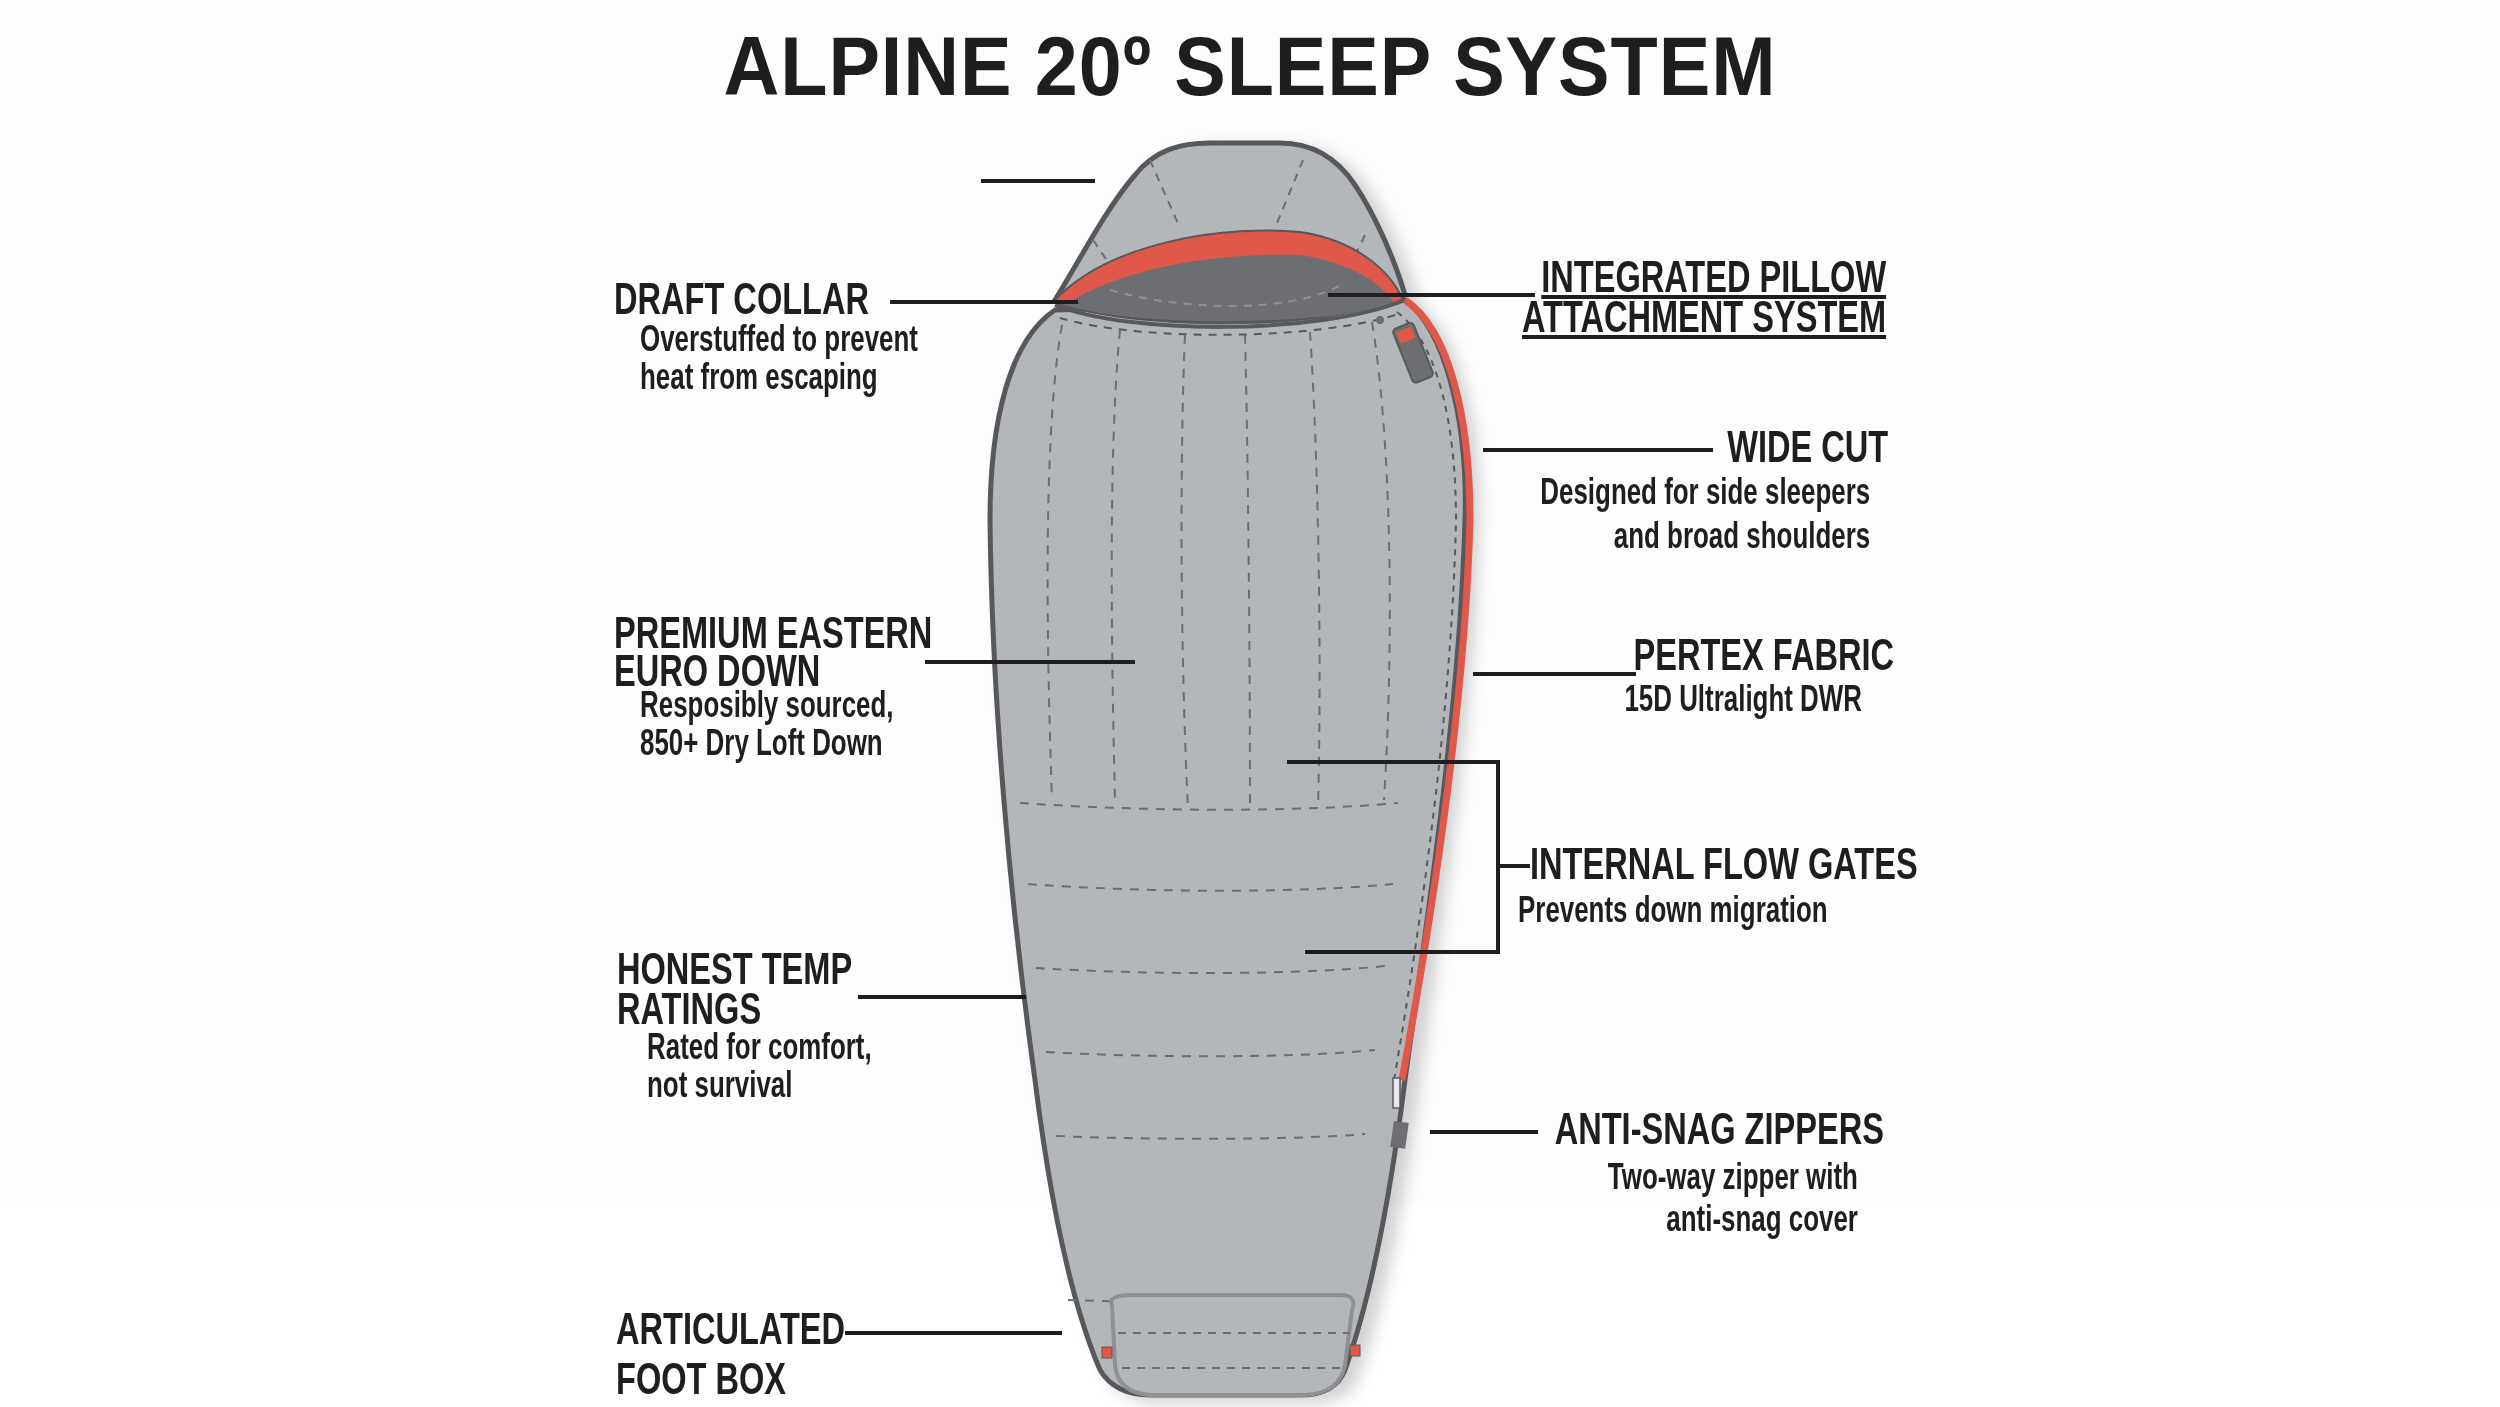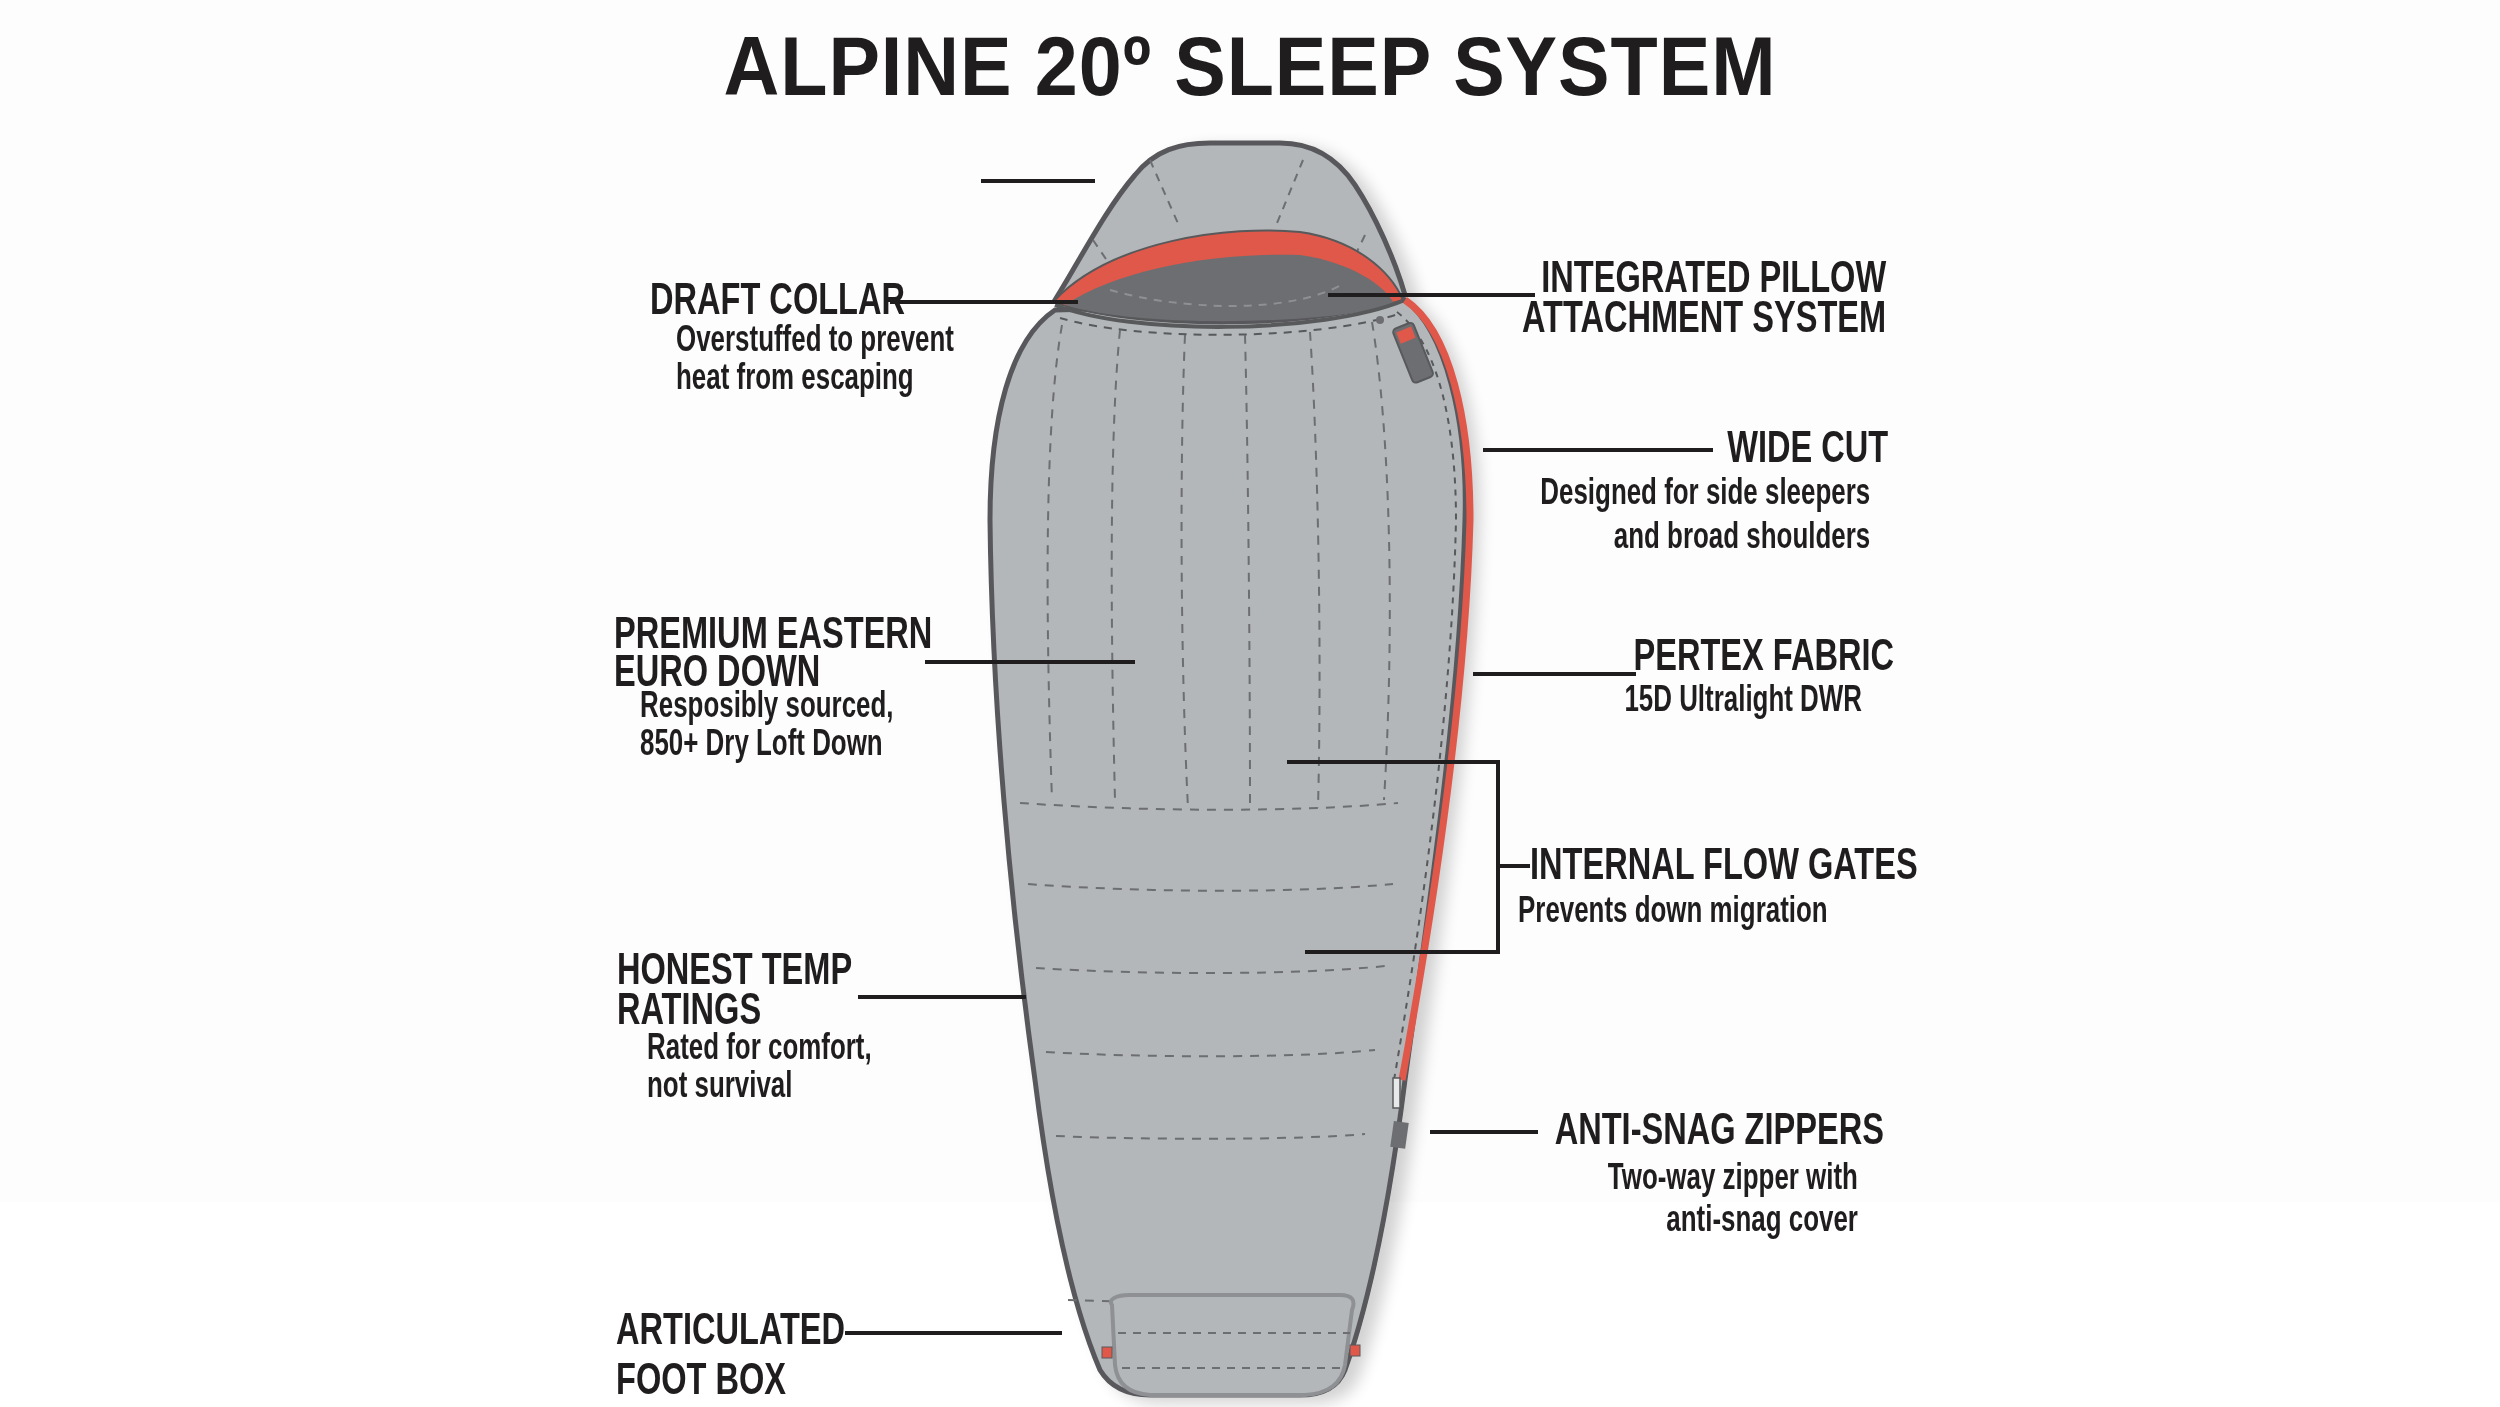--- a/index.html
+++ b/index.html
@@ -126,21 +126,21 @@
       <line x1="1328" y1="295" x2="1535" y2="295"></line>
       <line x1="1483" y1="450" x2="1713" y2="450"></line>
       <line x1="1473" y1="674" x2="1636" y2="674"></line>
       <polyline points="1287,762 1498,762 1498,952 1305,952"></polyline>
       <line x1="1498" y1="866" x2="1530" y2="866"></line>
       <line x1="1430" y1="1132" x2="1538" y2="1132"></line>
     </g>
   </svg>
 
 
-  <div class="label left" style="left:614px; top:278px;margin-left:36px;">
+  <div class="label left" style="left:614px; top:278px;">
     <span class="head">DRAFT COLLAR</span>
     <span class="sub" style="margin-left:26px;">Overstuffed to prevent</span>
     <span class="sub" style="margin-left:26px;">heat from escaping</span>
   </div>
 
   <div class="label left" style="left:614px; top:612px;">
     <span class="head">PREMIUM EASTERN</span>
     <span class="head" style="margin-top:-4px;">EURO DOWN</span>
     <span class="sub" style="margin-left:26px; margin-top:-6px;">Resposibly sourced,</span>
     <span class="sub" style="margin-left:26px;">850+ Dry Loft Down</span>
@@ -151,21 +151,21 @@
     <span class="head" style="margin-top:-2px;">RATINGS</span>
     <span class="sub" style="margin-left:30px; margin-top:-2px;">Rated for comfort,</span>
     <span class="sub" style="margin-left:30px;">not survival</span>
   </div>
 
   <div class="label left" style="left:616px; top:1280px;margin-top:24px;">
     <span class="head" style="line-height:50px;">ARTICULATED</span>
     <span class="head" style="line-height:50px;">FOOT BOX</span>
   </div>
 
-  <div class="label right" style="right:614px; top:256px;">
+  <div class="label right" style="right:614px; top:256px;text-decoration:underline;">
     <span class="head">INTEGRATED PILLOW</span>
     <span class="head" style="margin-top:-2px;">ATTACHMENT SYSTEM</span>
   </div>
 
   <div class="label right" style="right:612px; top:426px;">
     <span class="head">WIDE CUT</span>
     <span class="sub" style="margin-right:18px; margin-top:2px; line-height:44px;">Designed for side sleepers</span>
     <span class="sub" style="margin-right:18px; line-height:44px;">and broad shoulders</span>
   </div>
 

